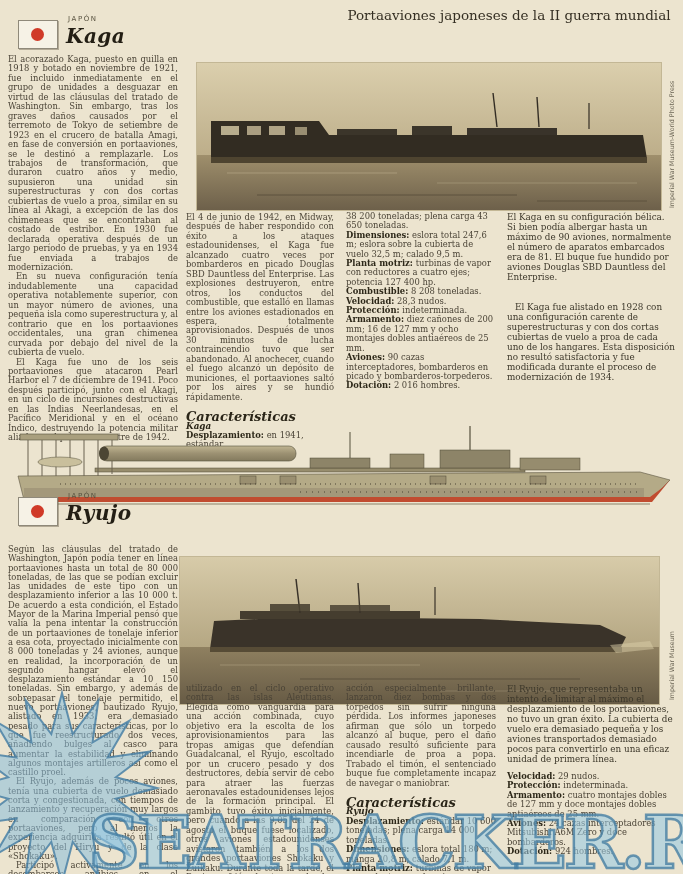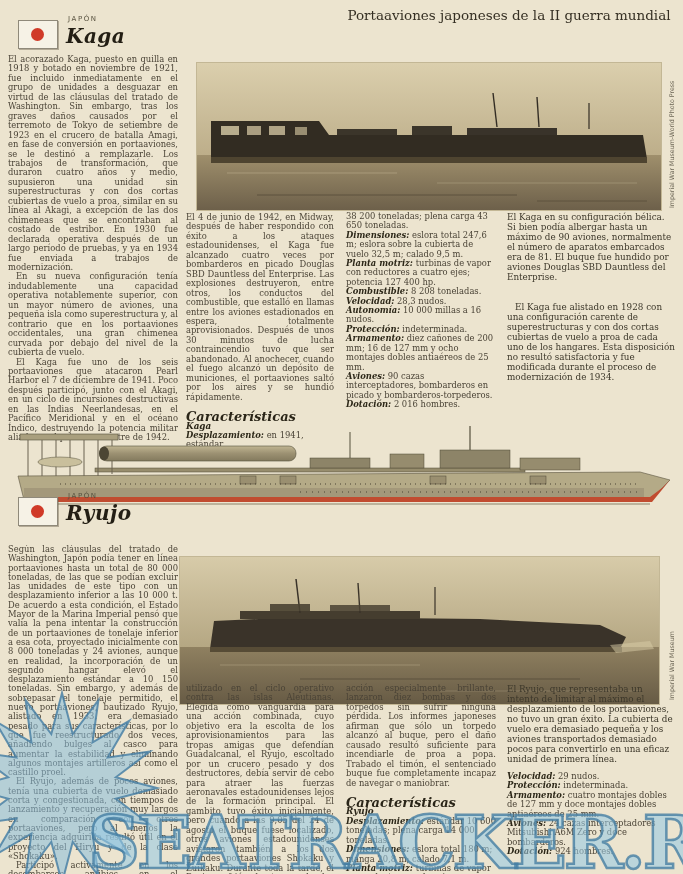--- a/index.html
+++ b/index.html
@@ -39,21 +39,21 @@
   .photo svg{display:block;}
   .credit{
     position:absolute;font-family:"DejaVu Sans",sans-serif;font-size:6.3px;
     color:#6e6858;white-space:nowrap;
   }
   .credit span{display:inline-block;transform:rotate(-90deg);transform-origin:0 0;}
   
   .car-h{font-size:13px;font-weight:bold;font-style:italic;color:#2a2518;margin:10px 0 0 0;}
   .car-ship{font-size:8.8px;font-weight:bold;font-style:italic;color:#2a2518;}
   .spec{font-size:8.4px;line-height:9.4px;text-align:left;}
-  .spec b{color:#2d2819;font-style:italic;}
+  .spec b{color:#2d2819;}
   
   .caption{
     font-size:8.8px;line-height:10px;color:#3c372a;
     text-align:left;margin:0;
   }
   .caption + .caption{margin-top:20px;}
   
   .watermark-text{
     position:absolute;left:88px;top:800px;z-index:10;white-space:nowrap;
     font-family:"DejaVu Serif",serif;font-weight:bold;font-size:72px;
@@ -140,24 +140,20 @@
     </div>
     <div class="spec">
       <b>Combustible:</b>
       <span>8 208 toneladas.</span>
     </div>
     <div class="spec">
       <b>Velocidad:</b>
       <span>28,3 nudos.</span>
     </div>
     <div class="spec">
-      <b>Autonomía:</b>
-      <span>10 000 millas a 16 nudos.</span>
-    </div>
-    <div class="spec">
       <b>Protección:</b>
       <span>indeterminada.</span>
     </div>
     <div class="spec">
       <b>Armamento:</b>
       <span>diez cañones de 200 mm; 16 de 127 mm y ocho montajes dobles antiaéreos de 25 mm.</span>
     </div>
     <div class="spec">
       <b>Aviones:</b>
       <span>90 cazas interceptadores, bombarderos en picado y bombarderos-torpederos.</span>

